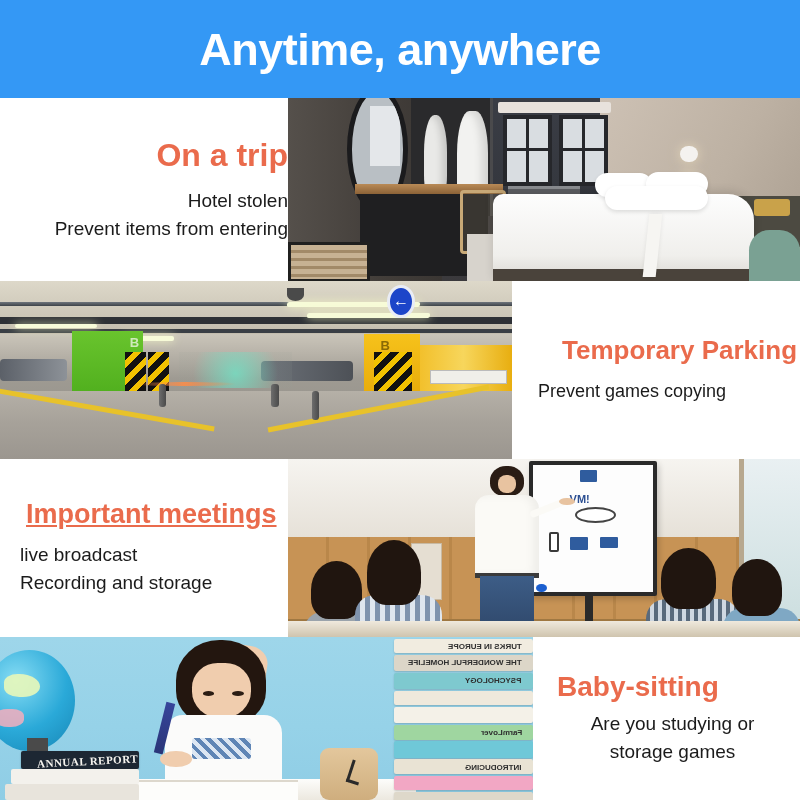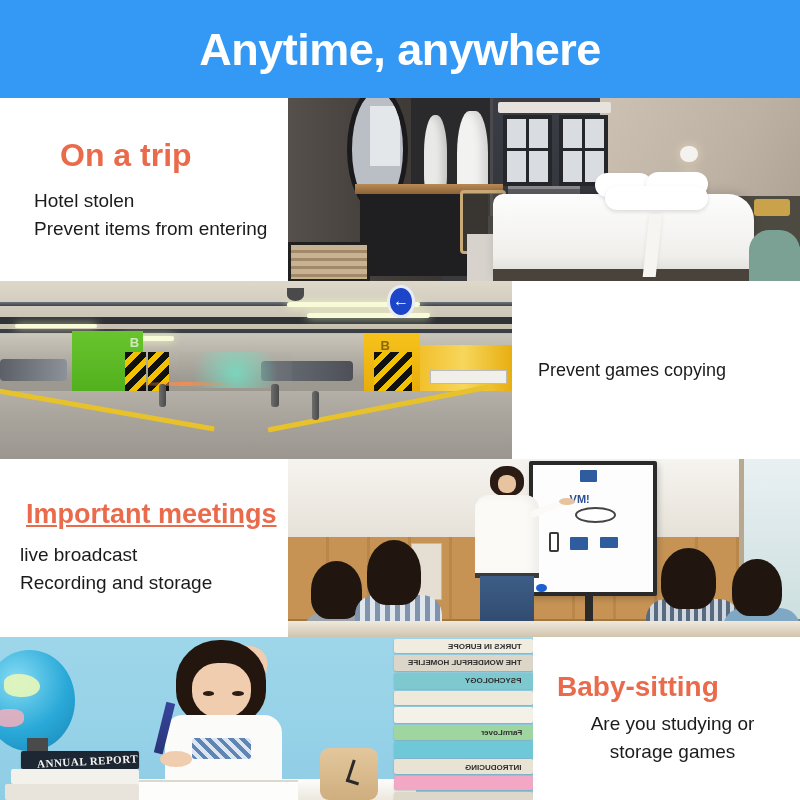--- a/index.html
+++ b/index.html
@@ -31,21 +31,21 @@
                display:flex; flex-direction:column; justify-content:center; }
   .heading {
     color:#ea6b4c; font-weight:bold; line-height:1.1;
     font-size:30px; white-space:nowrap;
   }
   .body-line { color:#1b1b1b; font-size:19px; line-height:1.45; white-space:nowrap; }
 
   
   #row1 { top:98px; height:184px; }
   #row1 .photo { left:288px; width:512px; }
-  #row1 .textblock { left:0; width:288px; padding-left:34px; }
+  #row1 .textblock { left:0; width:288px; padding-left:34px;align-items:flex-end; }
   #row1 .heading { font-size:32px; margin-left:26px; margin-bottom:14px; }
 
   #row2 { top:281px; height:178px; }
   #row2 .photo { left:0; width:512px; }
   #row2 .textblock { left:512px; width:288px; padding-left:26px; }
   #row2 .heading { font-size:26px; margin-bottom:13px; margin-left:24px; }
   #row2 .body-line { font-size:18px; }
 
   #row3 { top:459px; height:178px; }
   #row3 .photo { left:288px; width:512px; }
@@ -367,20 +367,21 @@
         <div class="g-floor"></div>
         <div class="g-lineL"></div>
         <div class="g-lineR"></div>
         <div class="g-trail"></div>
         <div class="g-bollard v1"></div>
         <div class="g-bollard v2"></div>
         <div class="g-bollard v3"></div>
       </div>
     </div>
     <div class="textblock">
+      <div class="heading">Temporary Parking</div>
       <div class="body-line">Prevent games copying</div>
     </div>
   </div>
 
   <div class="row" id="row3">
     <div class="textblock">
       <div class="heading">Important meetings</div>
       <div class="body-line">live broadcast</div>
       <div class="body-line">Recording and storage</div>
     </div>

